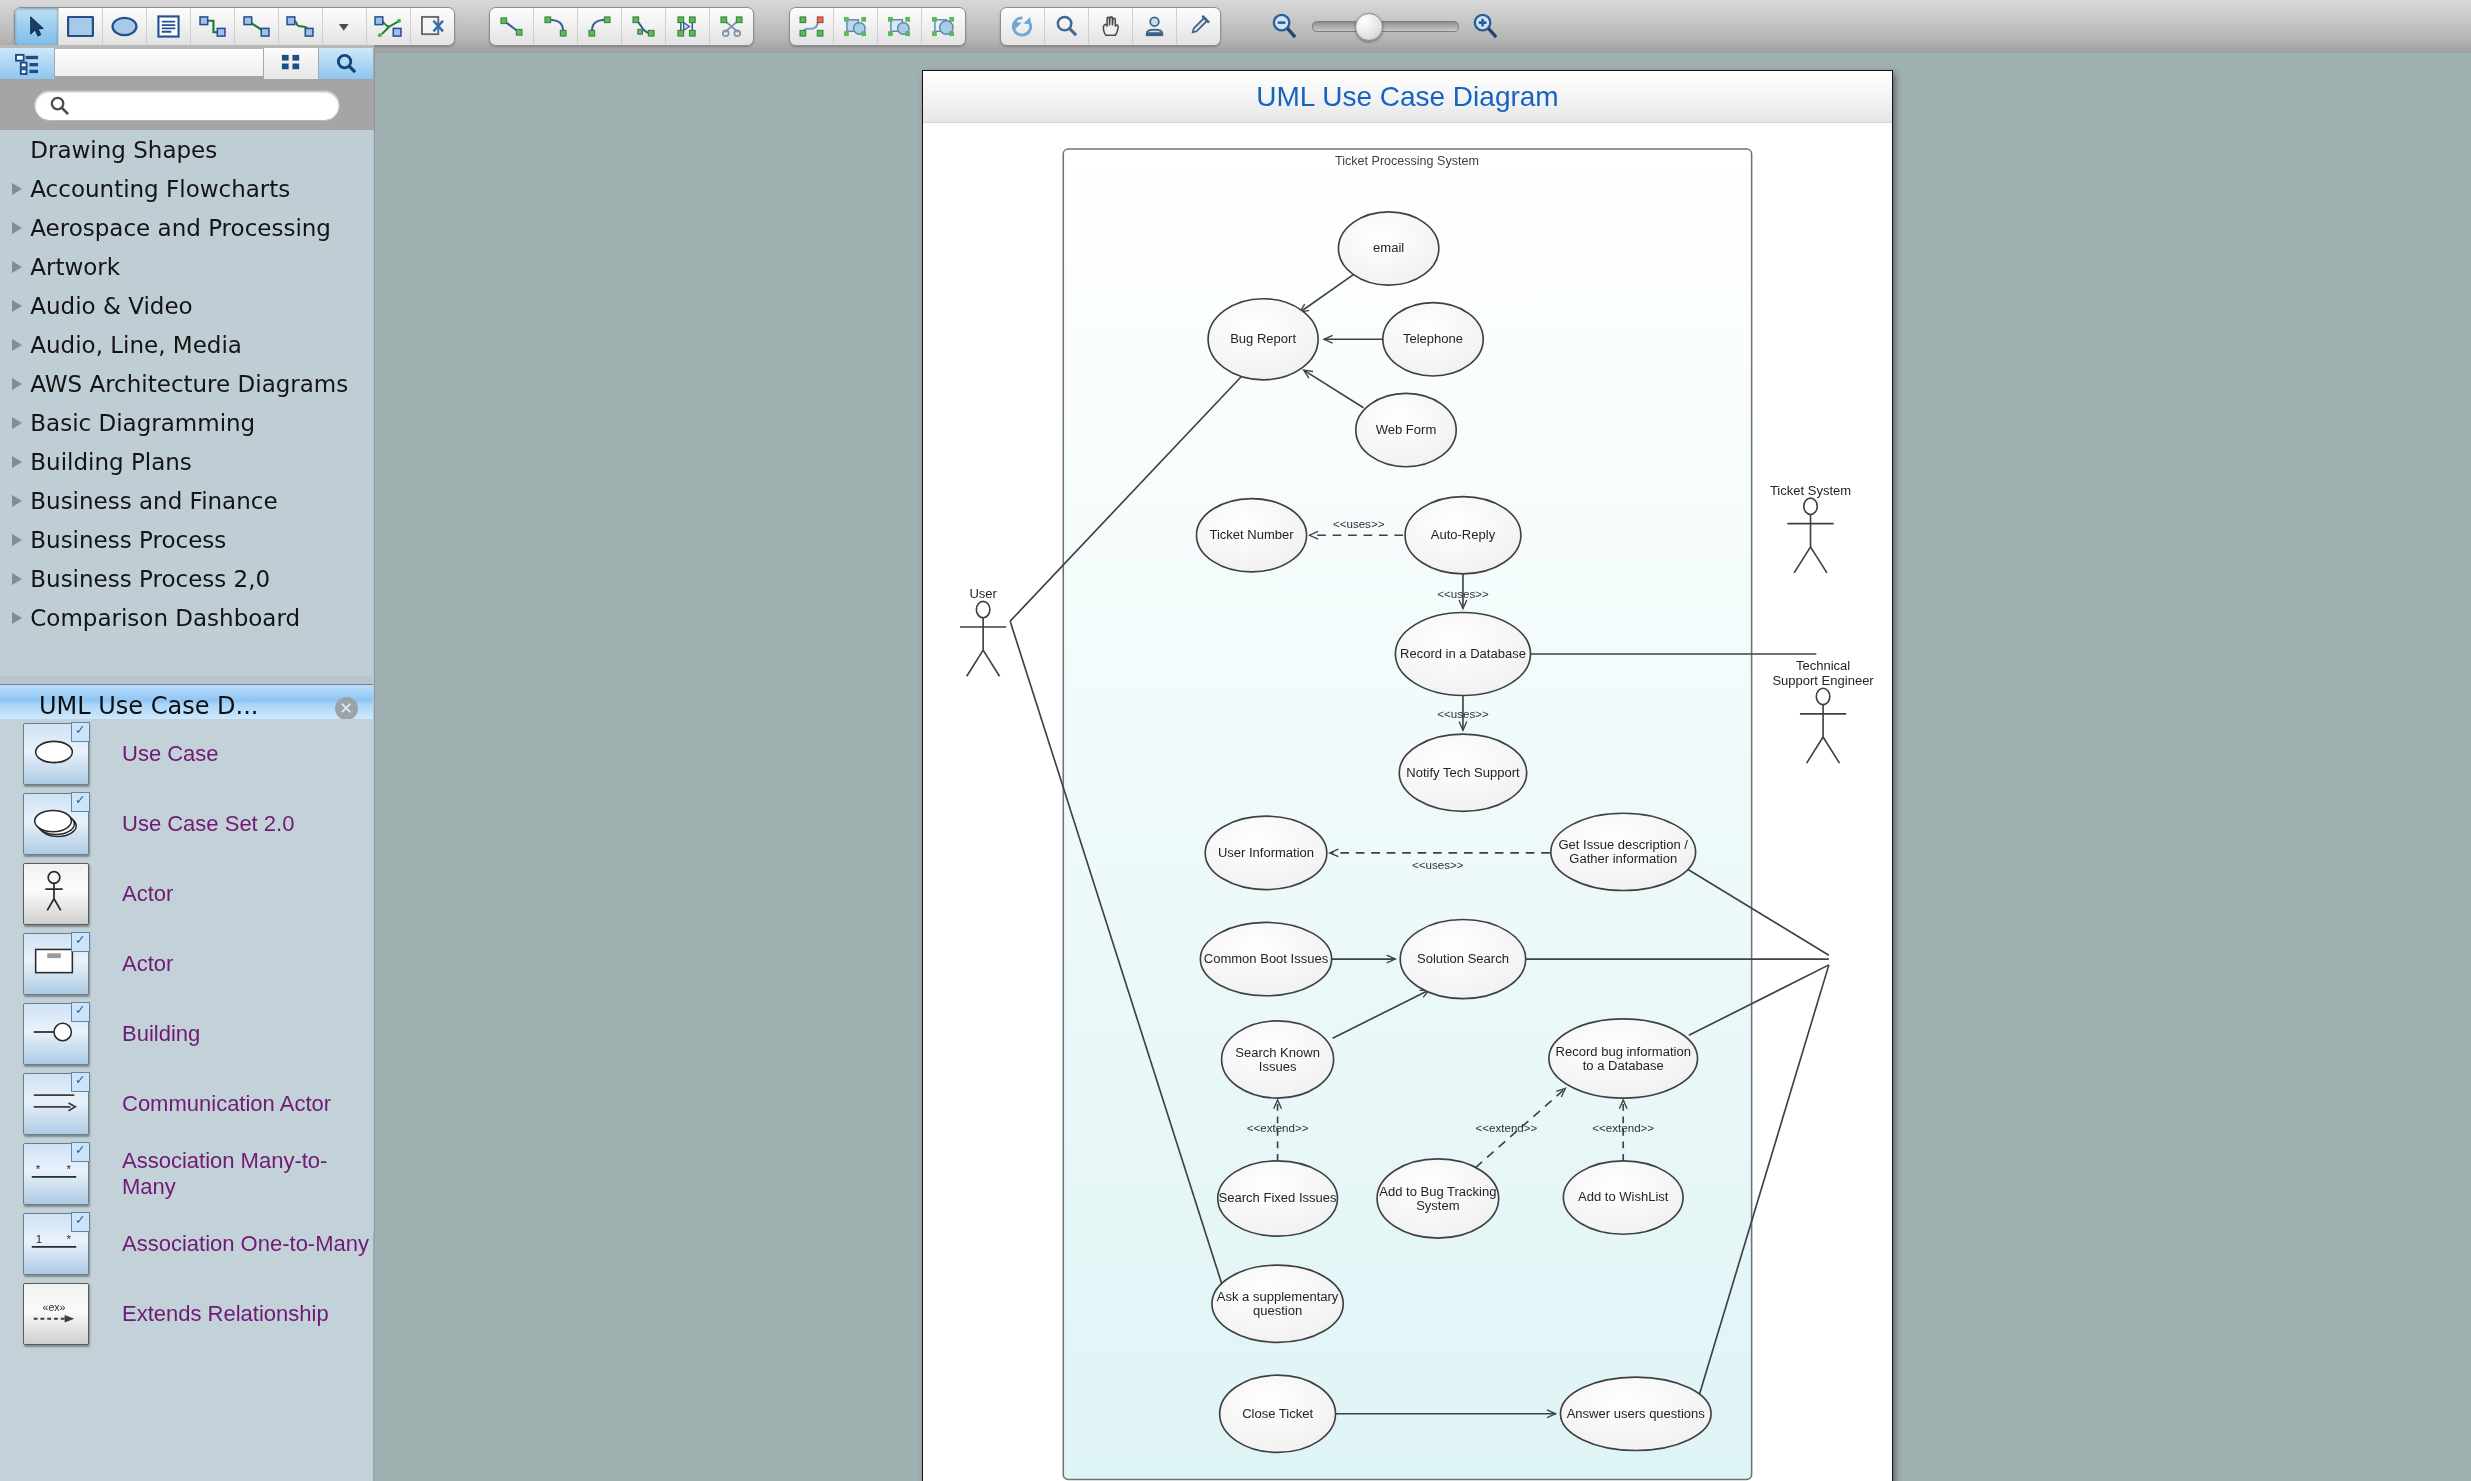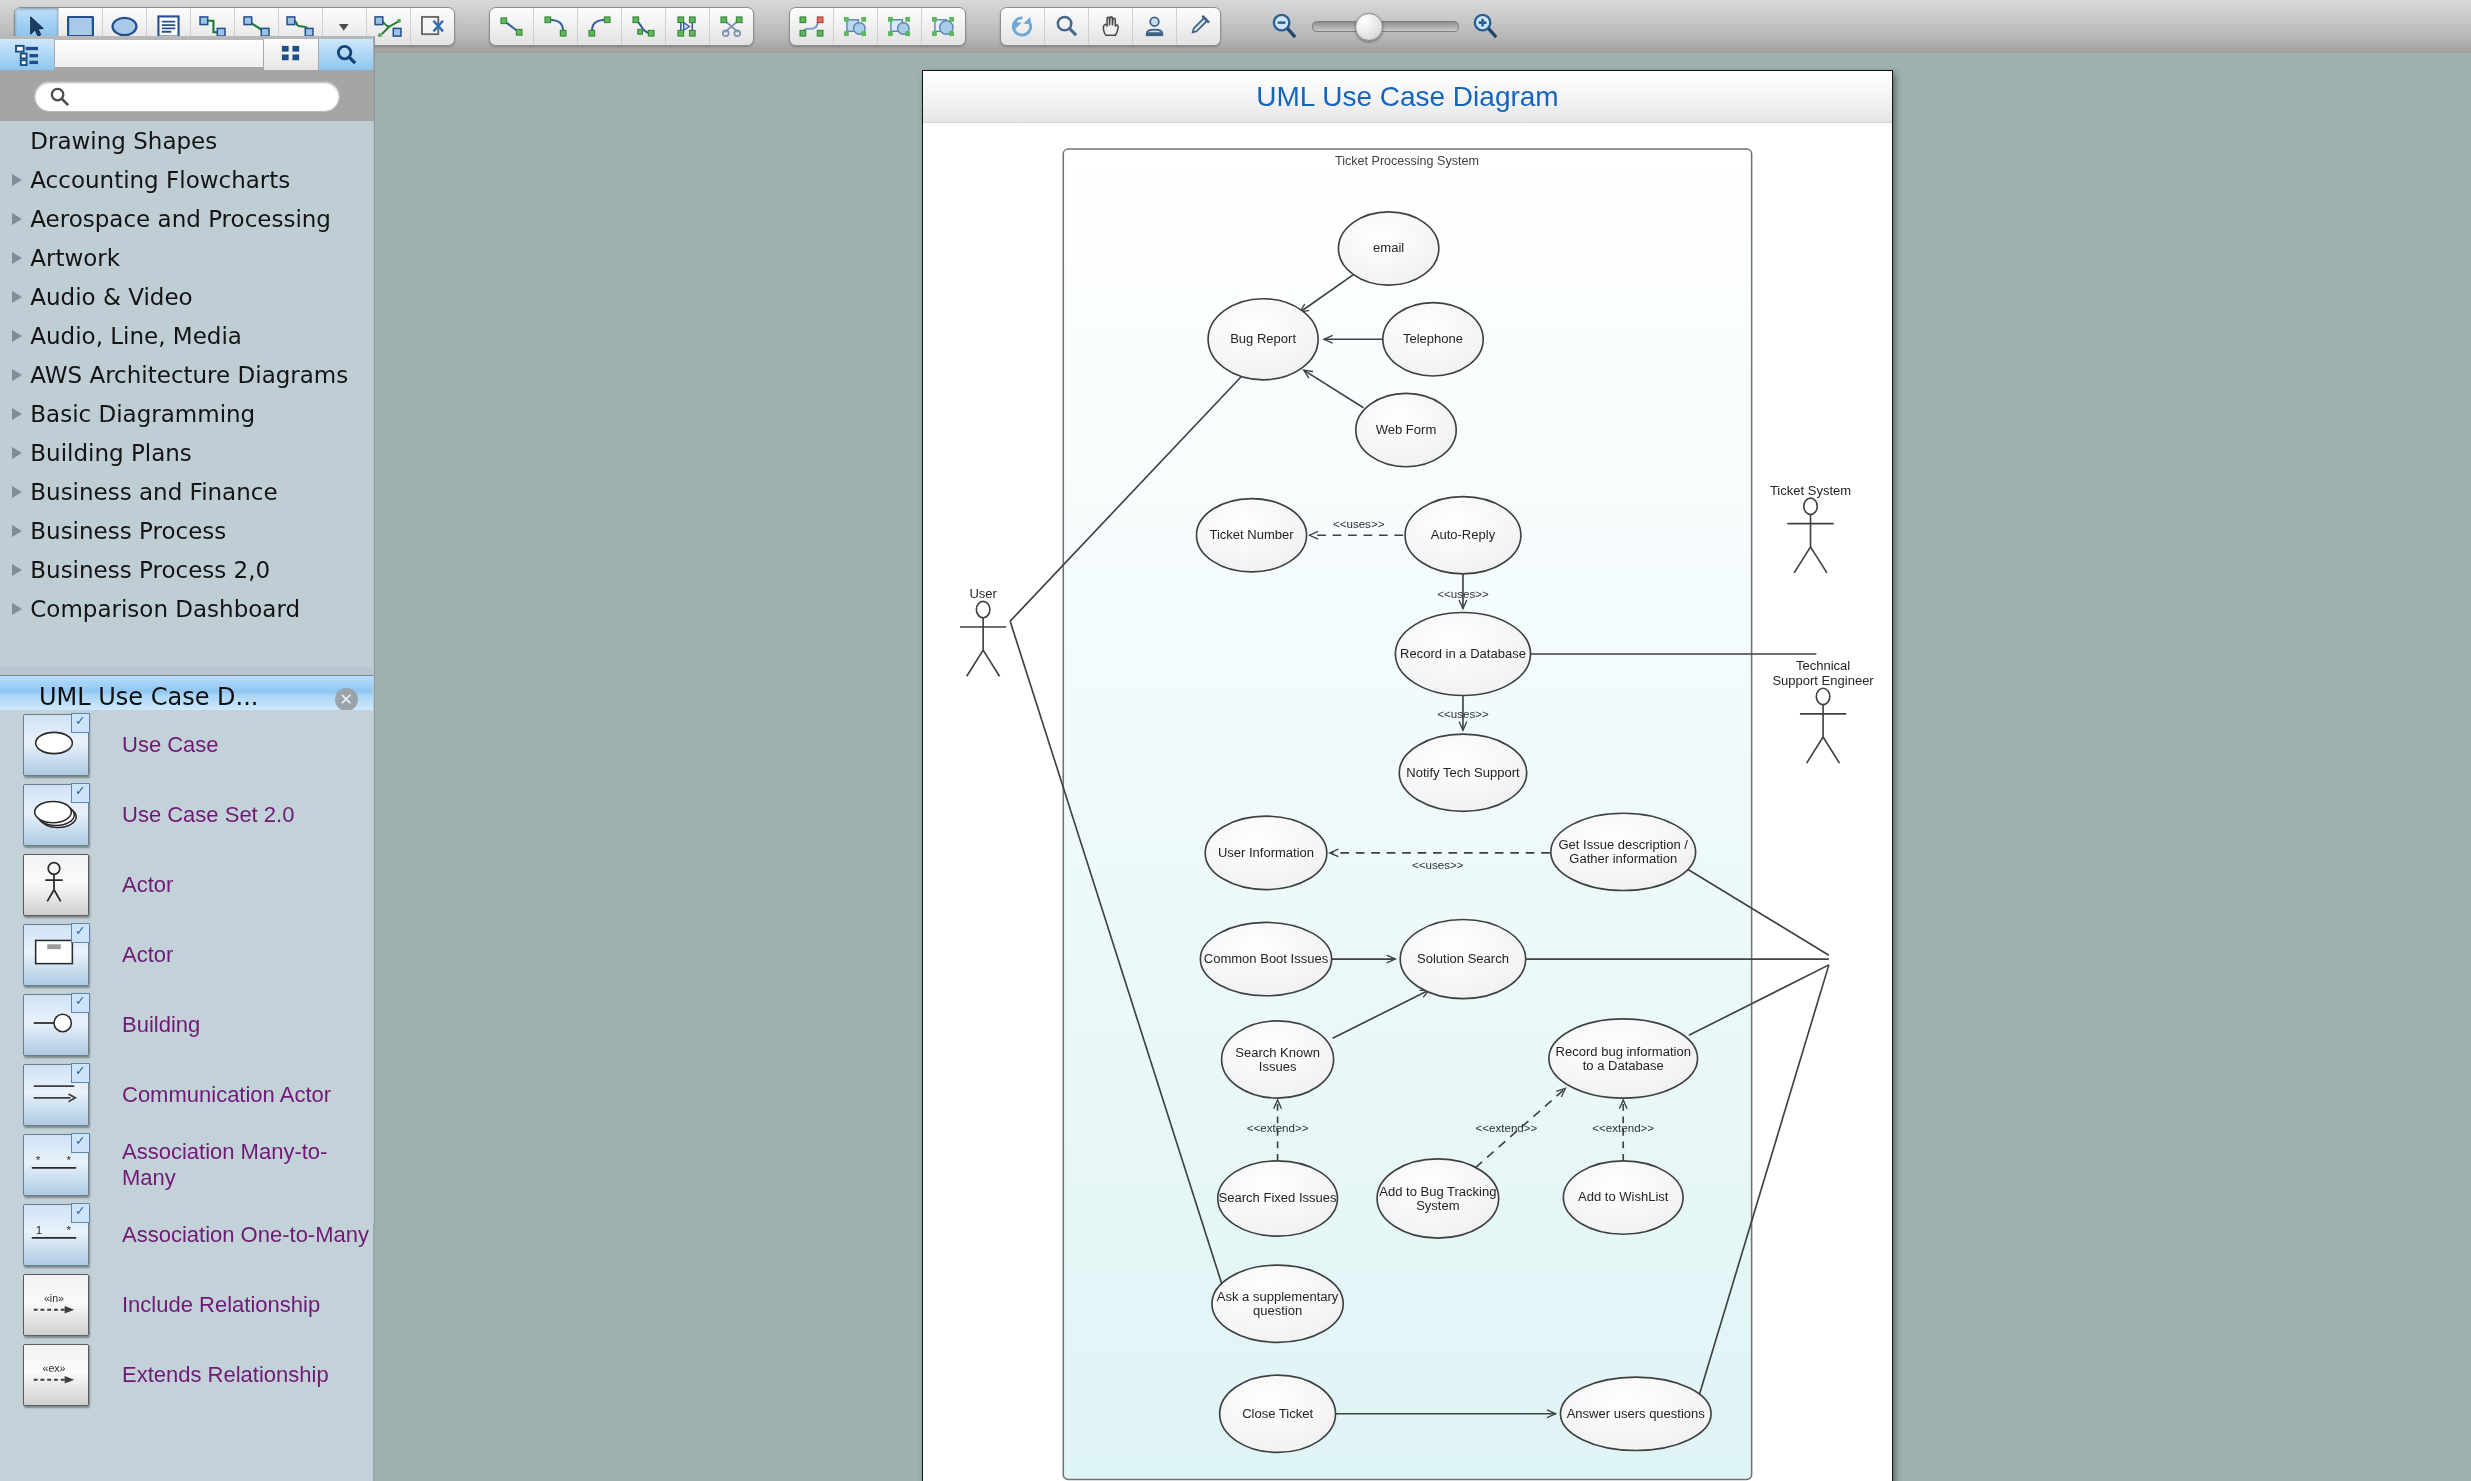--- a/index.html
+++ b/index.html
@@ -40,21 +40,21 @@
     background:linear-gradient(to bottom,#8f8f8f,#c9c9c9);
     border:1px solid #7d7d7d;position:relative;
   }
   .slider-knob{
     position:absolute;left:42px;top:-8.7px;width:26px;height:26px;border-radius:50%;
     background:radial-gradient(circle at 35% 28%,#ffffff,#e2e2e2 62%,#c3c3c3 100%);
     border:1px solid #8b8b8b;box-shadow:0 1px 2.9px rgba(0,0,0,.4);
   }
   
   #leftpanel{
-    position:absolute;left:0;top:36px;width:374px;height:1188px;
+    position:absolute;left:0;top:45px;width:374px;height:1188px;
     background:#b8c6ce;border-right:1px solid #8e9ba3;
   }
   #lib-tabbar{
     height:35px;background:linear-gradient(to bottom,#b9b9b9,#a4a4a4);
     display:flex;align-items:center;
   }
   .lib-tab{
     width:54px;height:31px;margin-top:1.9px;
     display:flex;align-items:center;justify-content:center;
     background:linear-gradient(to bottom,#fcfcfc,#e6e6e6);
@@ -555,30 +555,20 @@
       <div class="stencil-item">
         <div class="sw">
           <svg width="60" height="56" viewBox="0 0 62 58">
             <path d="M8 34 L54 34" stroke="#2a2a2a" stroke-width="1.8"></path>
             <text x="12" y="30" font-size="12" fill="#2a2a2a" font-family="&quot;Liberation Sans&quot;,sans-serif">1</text>
             <text x="44" y="30" font-size="12" fill="#2a2a2a" font-family="&quot;Liberation Sans&quot;,sans-serif">*</text>
           </svg>
           <span class="chk">✓</span>
         </div>
         <span class="label">Association One-to-Many</span>
-      </div>
-      <div class="stencil-item">
-        <div class="sw grey">
-          <svg width="60" height="56" viewBox="0 0 62 58">
-            <text x="31" y="28" font-size="11" fill="#2a2a2a" text-anchor="middle" font-family="&quot;Liberation Sans&quot;,sans-serif">«in»</text>
-            <path d="M10 36 L44 36" stroke="#3e3e3e" stroke-width="2" stroke-dasharray="4 3" fill="none"></path>
-            <path d="M42 32 L52 36 L42 40 Z" fill="#3e3e3e"></path>
-          </svg>
-        </div>
-        <span class="label">Include Relationship</span>
       </div>
       <div class="stencil-item">
         <div class="sw grey">
           <svg width="60" height="56" viewBox="0 0 62 58">
             <text x="31" y="28" font-size="11" fill="#2a2a2a" text-anchor="middle" font-family="&quot;Liberation Sans&quot;,sans-serif">«ex»</text>
             <path d="M10 36 L44 36" stroke="#3e3e3e" stroke-width="2" stroke-dasharray="4 3" fill="none"></path>
             <path d="M42 32 L52 36 L42 40 Z" fill="#3e3e3e"></path>
           </svg>
         </div>
         <span class="label">Extends Relationship</span>

